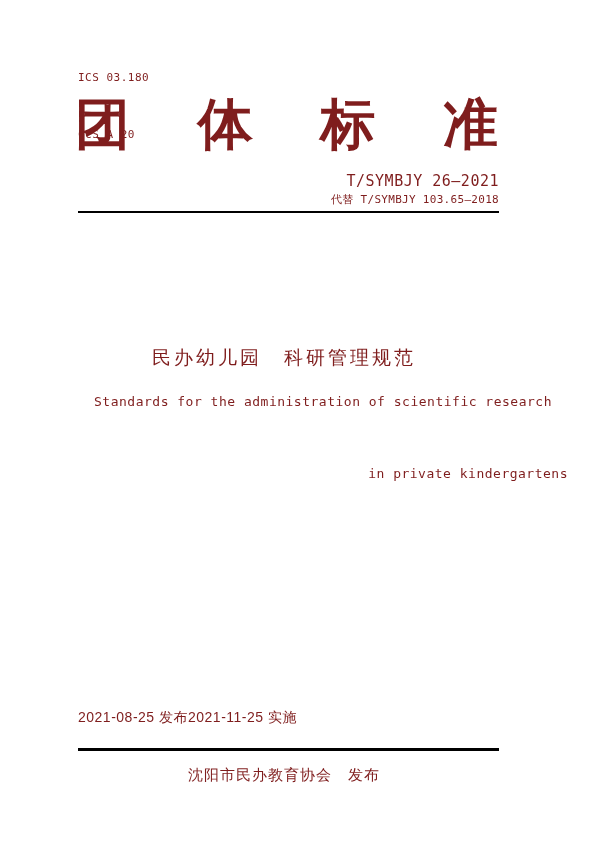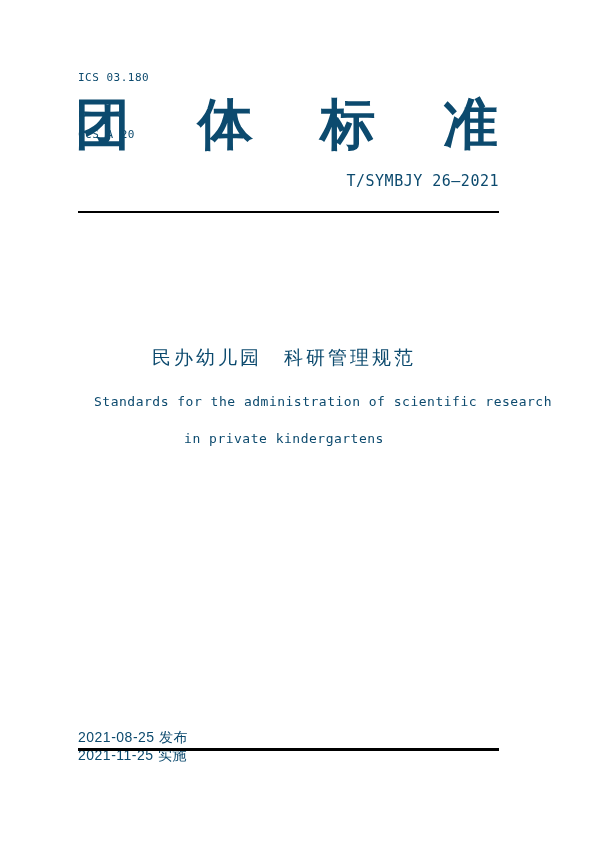--- a/index.html
+++ b/index.html
@@ -5,21 +5,21 @@
   html, body {
     margin: 0;
     padding: 0;
     background: #ffffff;
   }
   .page {
     position: relative;
     width: 568px;
     height: 850px;
     background: #ffffff;
-    color: #0c4a6e;
+    color: #7f1d1d;
     font-family: "Liberation Sans", "DejaVu Sans", sans-serif;
     overflow: hidden;
   }
 
   
   .codes {
     position: absolute;
     top: 30px;
     left: 78px;
     font-family: "DejaVu Sans Mono", "Liberation Mono", monospace;
@@ -87,33 +87,31 @@
     position: absolute;
     left: 0;
     width: 100%;
     text-align: center;
     font-family: "DejaVu Sans Mono", "Liberation Mono", monospace;
     font-size: 13px;
     letter-spacing: 0.5px;
     white-space: pre;
   }
   .en-line1 { top: 394px; margin-left: 39px; }
-  .en-line2 { top: 431px; }
+  .en-line2 { top: 466px; text-align: right; }
 
   
   .dates-row {
     position: absolute;
-    top: 729px;
+    top: 709px;
     left: 78px;
     right: 69px;
     display: flex;
-    justify-content: space-between;
     font-size: 14px;
     letter-spacing: 0.5px;
-    flex-direction: column;
   }
   .date-pair { white-space: pre; }
 
   .rule-bottom {
     position: absolute;
     top: 748px;
     left: 78px;
     right: 69px;
     height: 3px;
     background: #000000;
@@ -142,30 +140,32 @@
 
   <div class="big-title">
     <span>团</span>
     <span>体</span>
     <span>标</span>
     <span>准</span>
   </div>
 
   <div class="std-num">
     <div class="code">T/SYMBJY 26—2021</div>
+    <div class="replaces">代替 T/SYMBJY 103.65—2018</div>
   </div>
 
   <div class="rule-top"></div>
 
   <div class="doc-title-cn">民办幼儿园　科研管理规范</div>
 
   <div class="doc-title-en en-line1">Standards for the administration of scientific research</div>
   <div class="doc-title-en en-line2">in private kindergartens</div>
 
   <div class="dates-row">
     <div class="date-pair"><span>2021-08-25</span> <span>发布</span></div>
     <div class="date-pair"><span>2021-11-25</span> <span>实施</span></div>
   </div>
 
   <div class="rule-bottom"></div>
 
+  <div class="publisher">沈阳市民办教育协会　发布</div>
 
 </div>
 
 </body></html>

